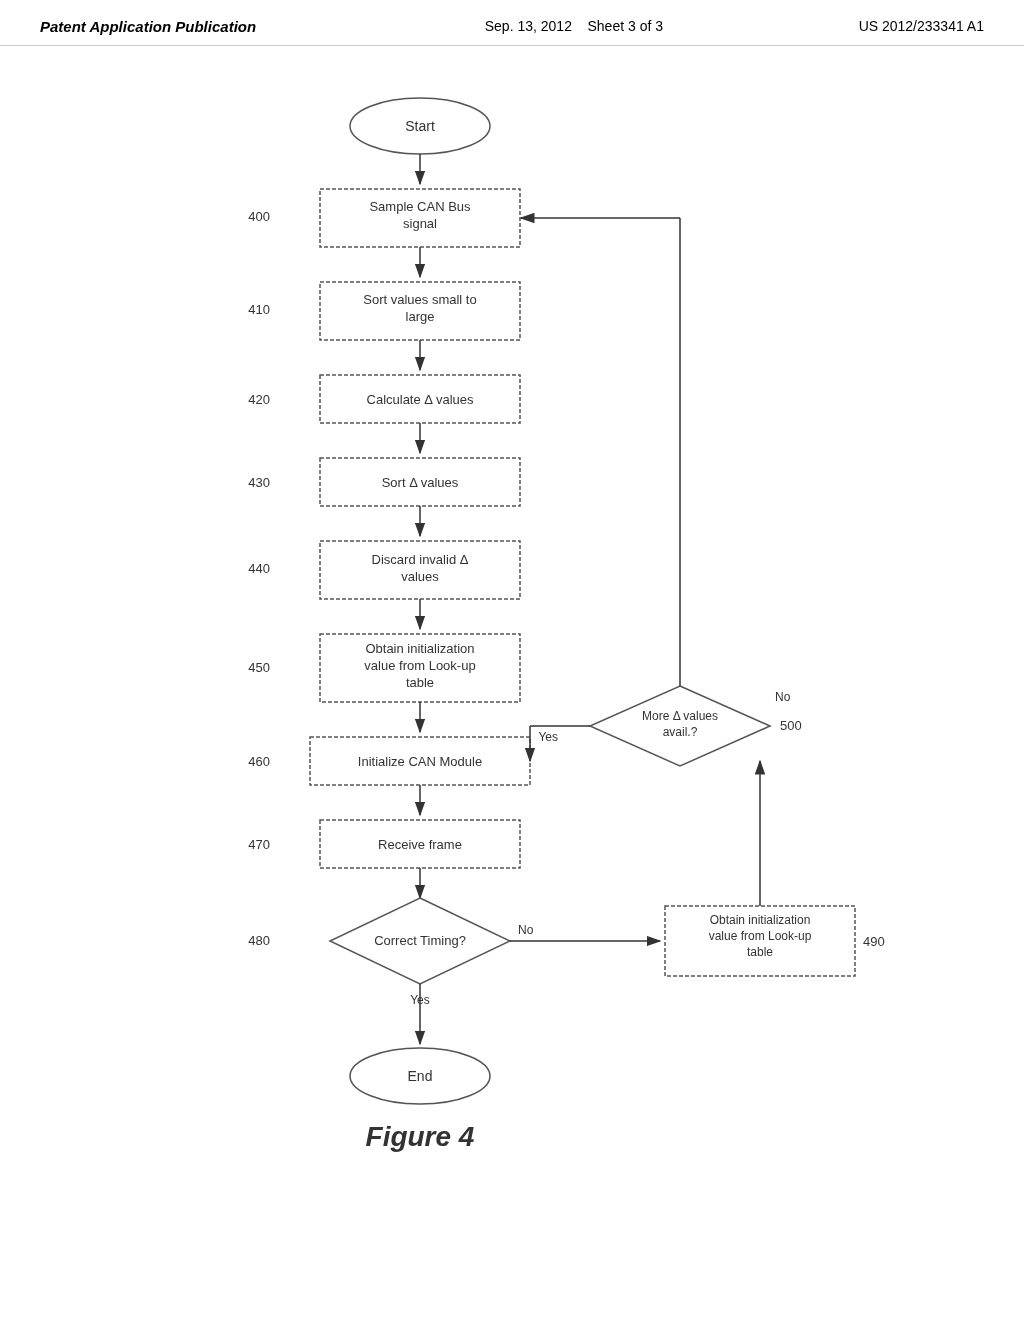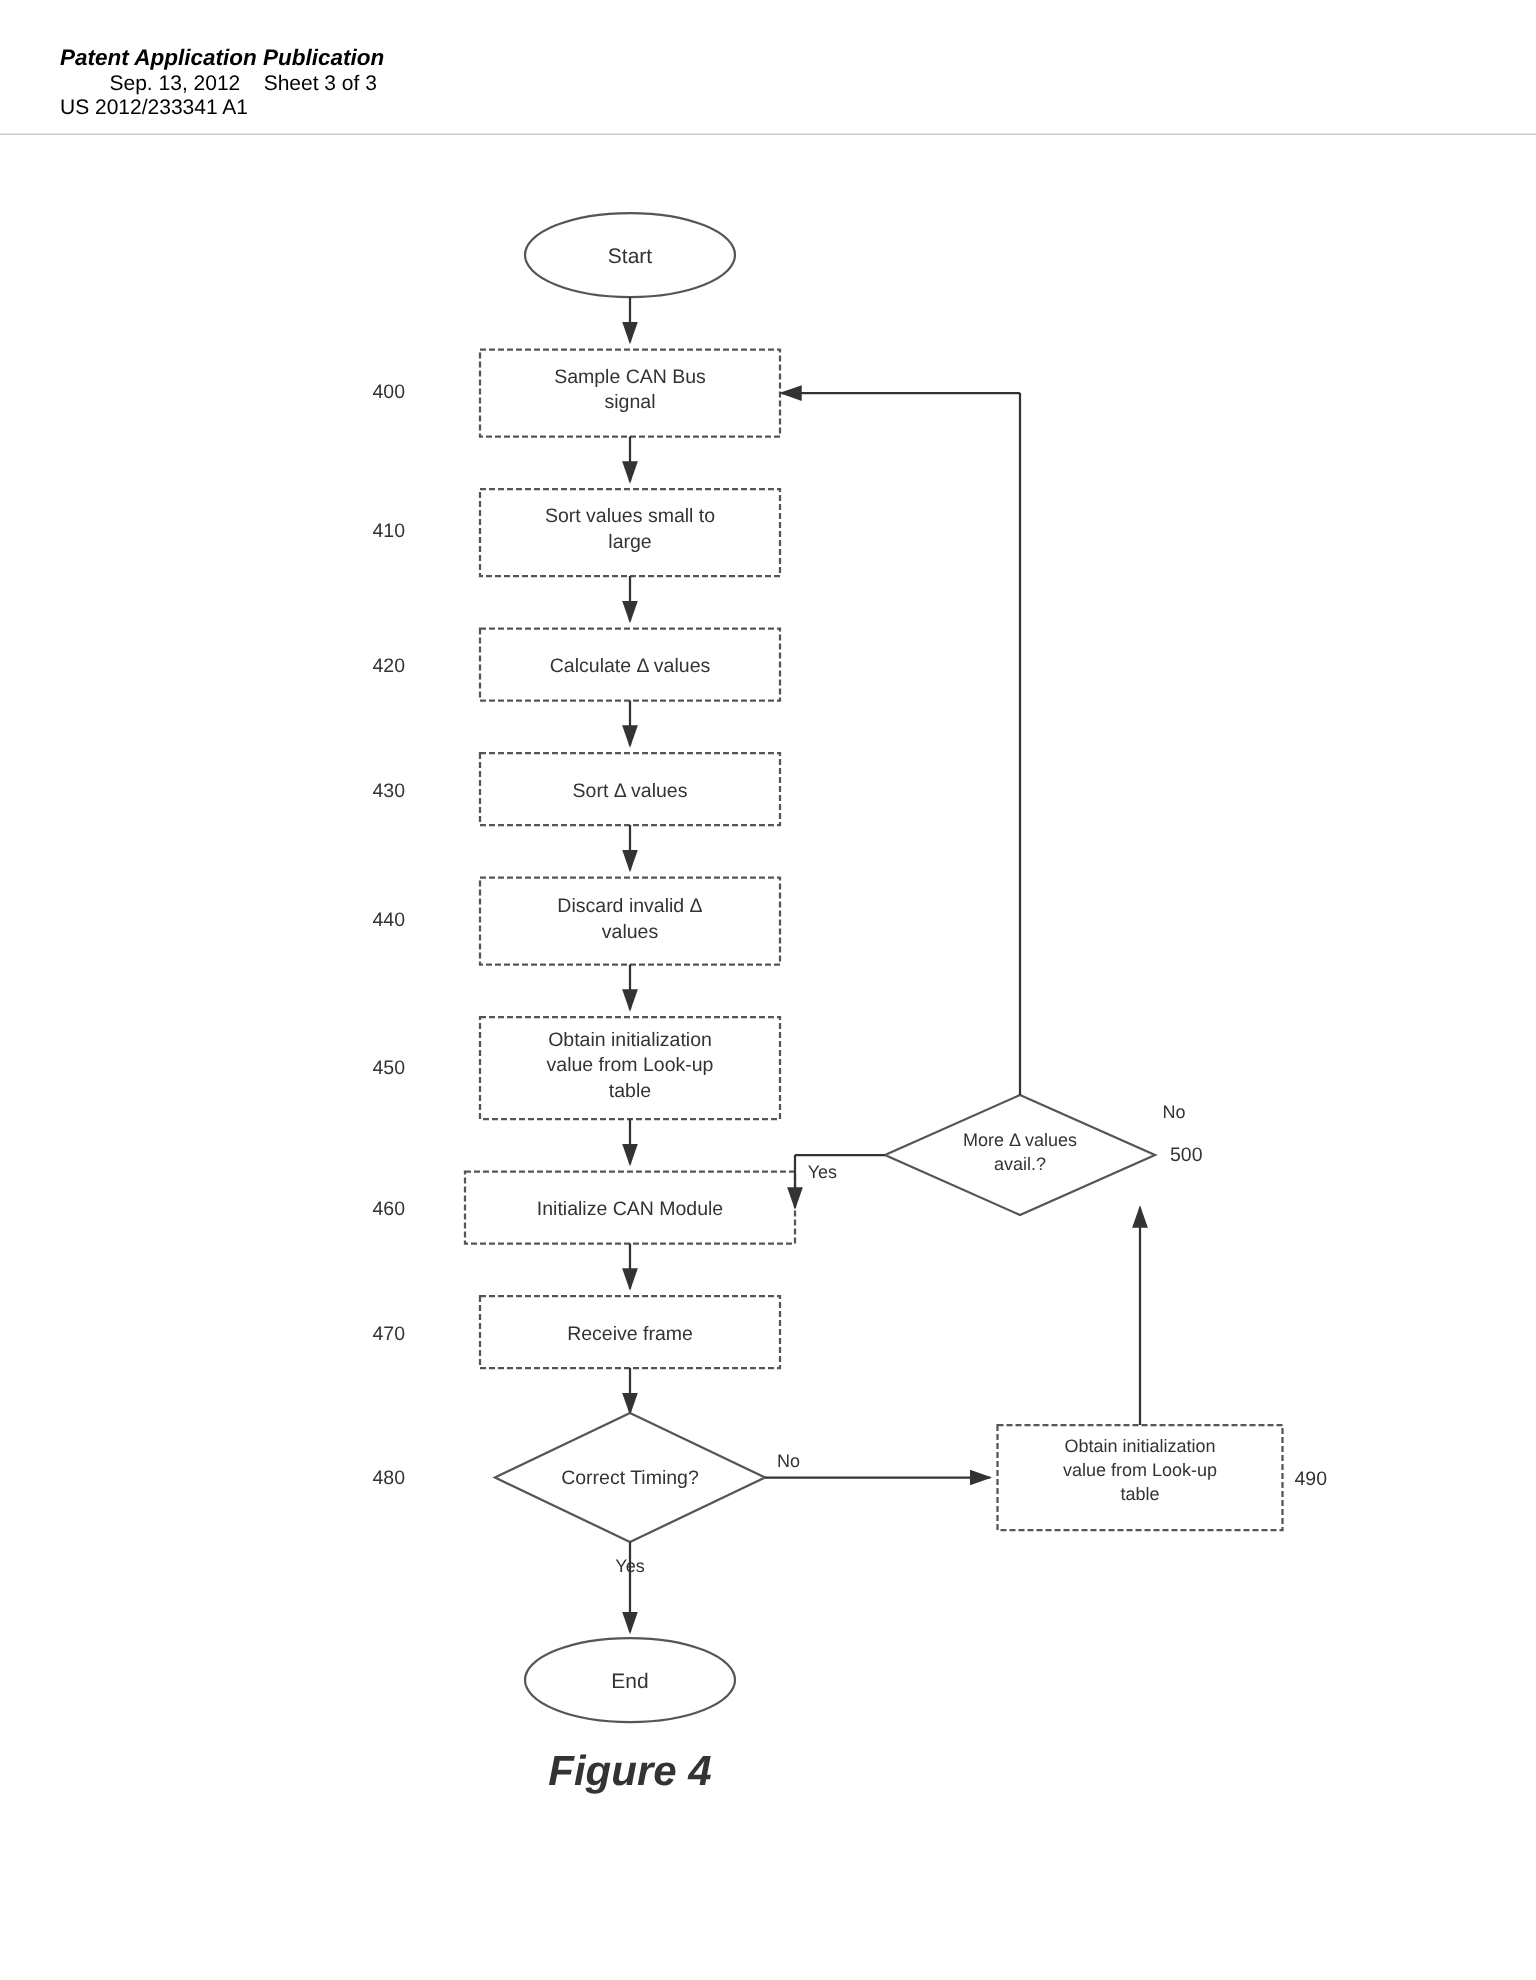--- a/index.html
+++ b/index.html
@@ -10,23 +10,22 @@
       min-height: 1320px;
       position: relative;
       overflow-x: hidden;
     }
 
     
     .header {
       display: flex;
       justify-content: space-between;
       align-items: flex-start;
-      padding: 30px 40px 10px 40px;
+      padding: 18px 40px 10px 40px;
       border-bottom: 1px solid #ccc;
-      flex-direction: column;
     }
     .header-left {
       font-size: 15px;
       font-weight: bold;
       font-style: italic;
     }
     .header-center {
       font-size: 14px;
       text-align: right;
       margin-left: 33px;

